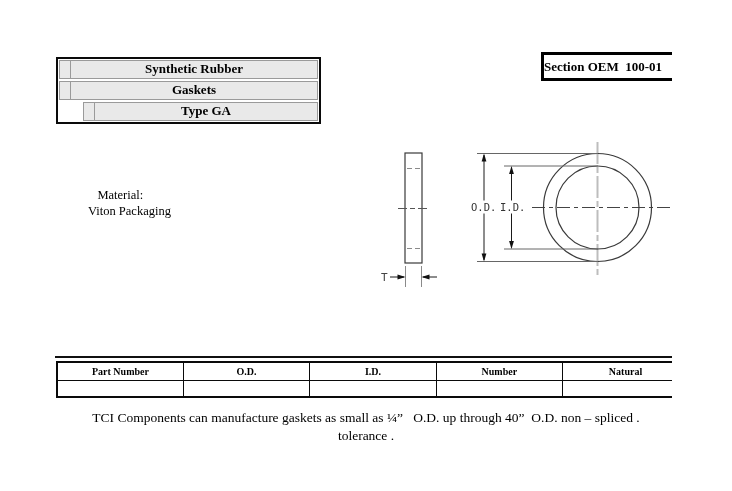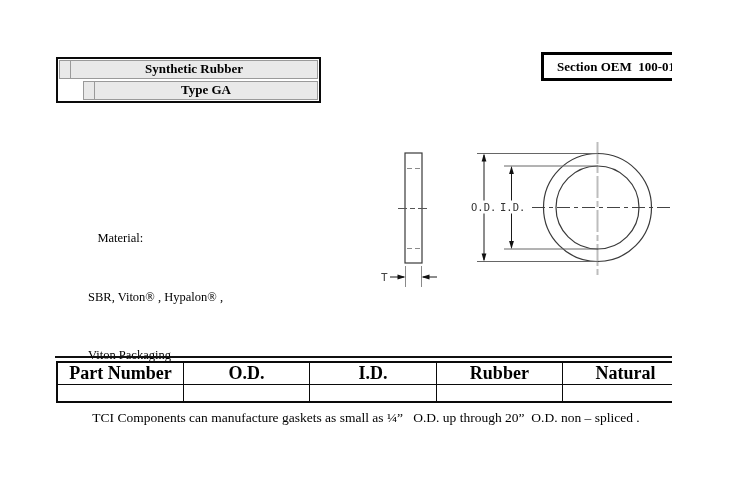--- a/index.html
+++ b/index.html
@@ -48,36 +48,36 @@
     position: absolute;
     left: 541px; top: 52px;
     width: 172px; height: 29px;
     background: #000000;
   }
   .section-inner {
     position: absolute;
     left: 3px; top: 3px;
     width: 144px; height: 23px;
     background: #ffffff;
-    text-align: center;
+    text-align: left;
     font-weight: bold;
     font-size: 13px;
     line-height: 23px;
     white-space: pre;
   }
 
   
   .material-block {
     position: absolute;
     left: 88px; top: 188px;
     width: 260px;
     font-size: 12.5px;
     line-height: 15.5px;
   }
-  .material-line { white-space: pre; margin-top: 43px; }
+  .material-line { white-space: pre; }
 
   
   .drawing {
     position: absolute;
     left: 375px; top: 135px;
     width: 315px; height: 165px;
   }
 
   
   .top-rule {
@@ -92,21 +92,21 @@
     position: absolute;
     left: 56px; top: 361px;
     width: 634px;
     border-collapse: collapse;
     table-layout: fixed;
   }
   .parts-table th, .parts-table td {
     border: 1px solid #0a0a0a;
     height: 18px;
     text-align: center;
-    font-size: 18px;
+    font-size: 10px;
   }
   .parts-table { border: 2px solid #0a0a0a; }
   .parts-table th { font-weight: bold; }
   .parts-table td { height: 17px; }
 
   
   .footer-note {
     position: absolute;
     left: 0; top: 409px;
     width: 732px;
@@ -121,31 +121,34 @@
 
 <div class="page">
 
   <div class="hdr-table">
     <div class="hdr-row">
       <div class="hdr-stub"></div>
       <div class="hdr-cell">Synthetic Rubber</div>
     </div>
     <div class="hdr-row">
       <div class="hdr-stub"></div>
+      <div class="hdr-cell">Gaskets</div>
+    </div>
+    <div class="hdr-row">
+      <div class="hdr-stub"></div>
       <div class="hdr-cell">Type GA</div>
     </div>
   </div>
 
   <div class="section-box">
     <div class="section-inner">Section OEM  100-01</div>
   </div>
 
   <div class="material-block">
     <div class="material-line">   Material:</div>
-    <div class="material-line">SBR, Viton® , Hypalon® ,</div>
     <div class="material-line">Viton Packaging</div>
   </div>
 
   <svg class="drawing" viewBox="375 135 315 165" xmlns="http://www.w3.org/2000/svg">
 
     <g>
       <rect x="405" y="153" width="17" height="110" fill="#ffffff" stroke="#3a3a3a" stroke-width="1.2"></rect>
       <line x1="407" y1="168.5" x2="420" y2="168.5" stroke="#8a8a8a" stroke-width="1" stroke-dasharray="5 3"></line>
       <line x1="407" y1="248.5" x2="420" y2="248.5" stroke="#8a8a8a" stroke-width="1" stroke-dasharray="5 3"></line>
       <line x1="398" y1="208.5" x2="429" y2="208.5" stroke="#555555" stroke-width="1" stroke-dasharray="9 3 5 3"></line>
@@ -193,32 +196,33 @@
   </svg>
 
   <div class="top-rule"></div>
 
   <table class="parts-table">
     <thead>
       <tr>
         <th>Part Number</th>
         <th>O.D.</th>
         <th>I.D.</th>
-        <th>Rubber</th>
+        <th>Number</th>
         <th>Natural</th>
       </tr>
     </thead>
     <tbody>
       <tr>
         <td></td>
         <td></td>
         <td></td>
         <td></td>
         <td></td>
       </tr>
     </tbody>
   </table>
 
   <div class="footer-note">
-    <div class="footer-line">TCI Components can manufacture gaskets as small as ¼”   O.D. up through 20”  O.D. non – spliced .</div>
+    <div class="footer-line">TCI Components can manufacture gaskets as small as ¼”   O.D. up through 40”  O.D. non – spliced .</div>
+    <div class="footer-line">tolerance .</div>
   </div>
 
 </div>
 
 </body></html>

